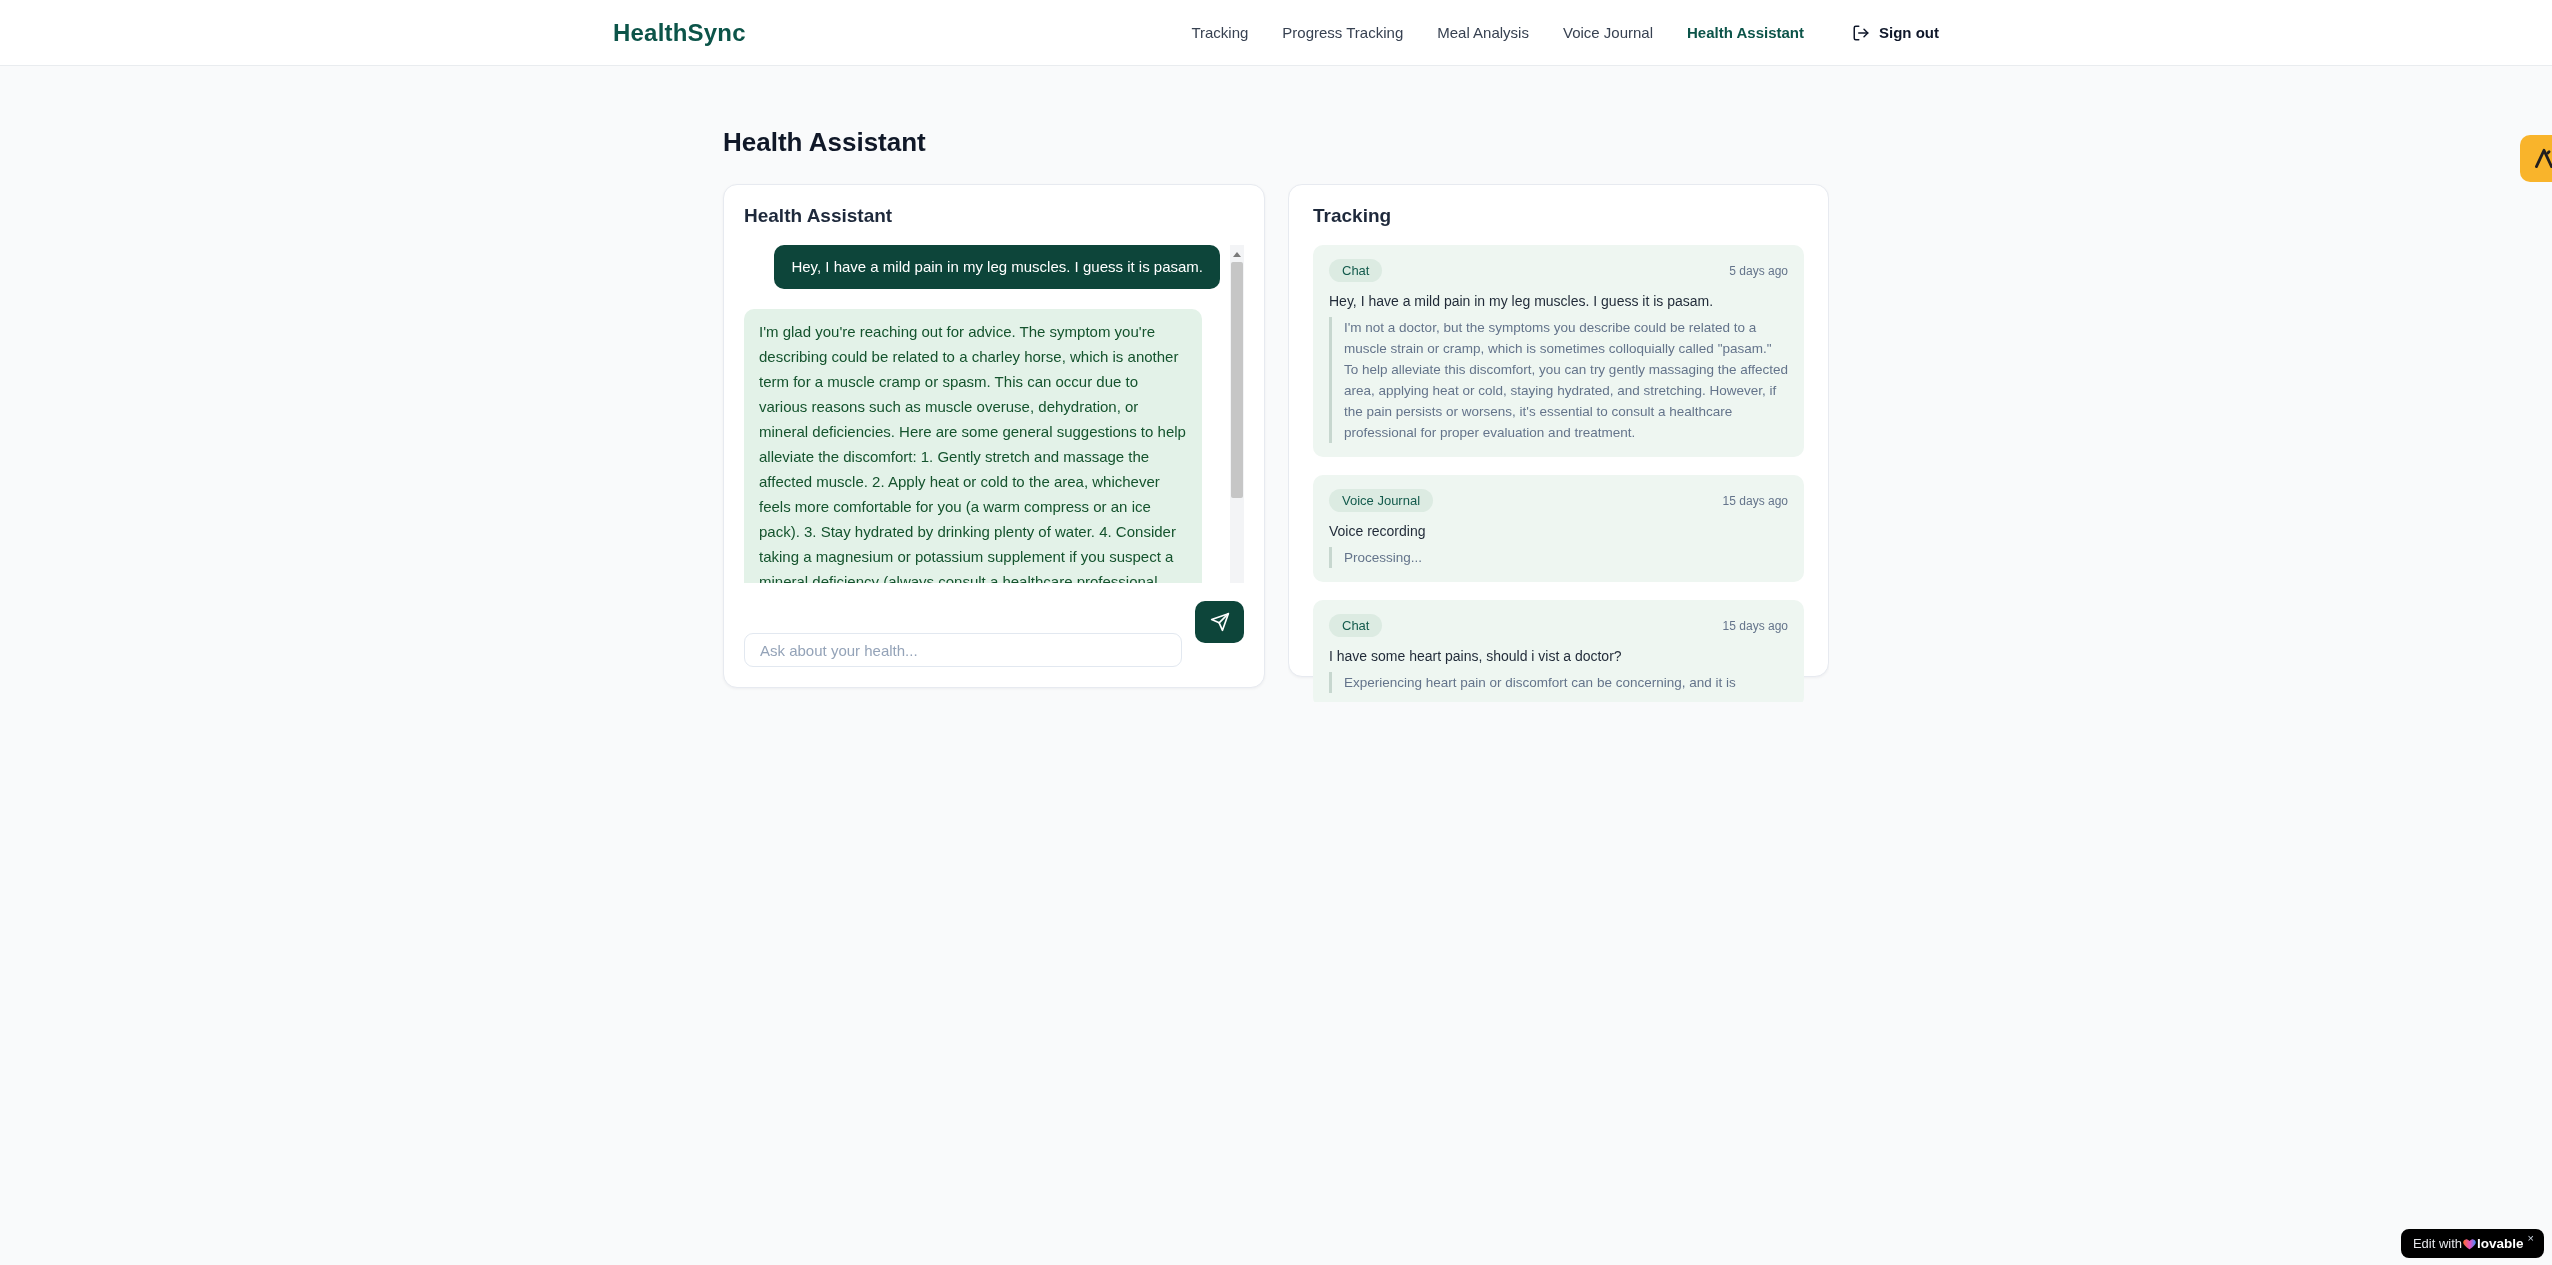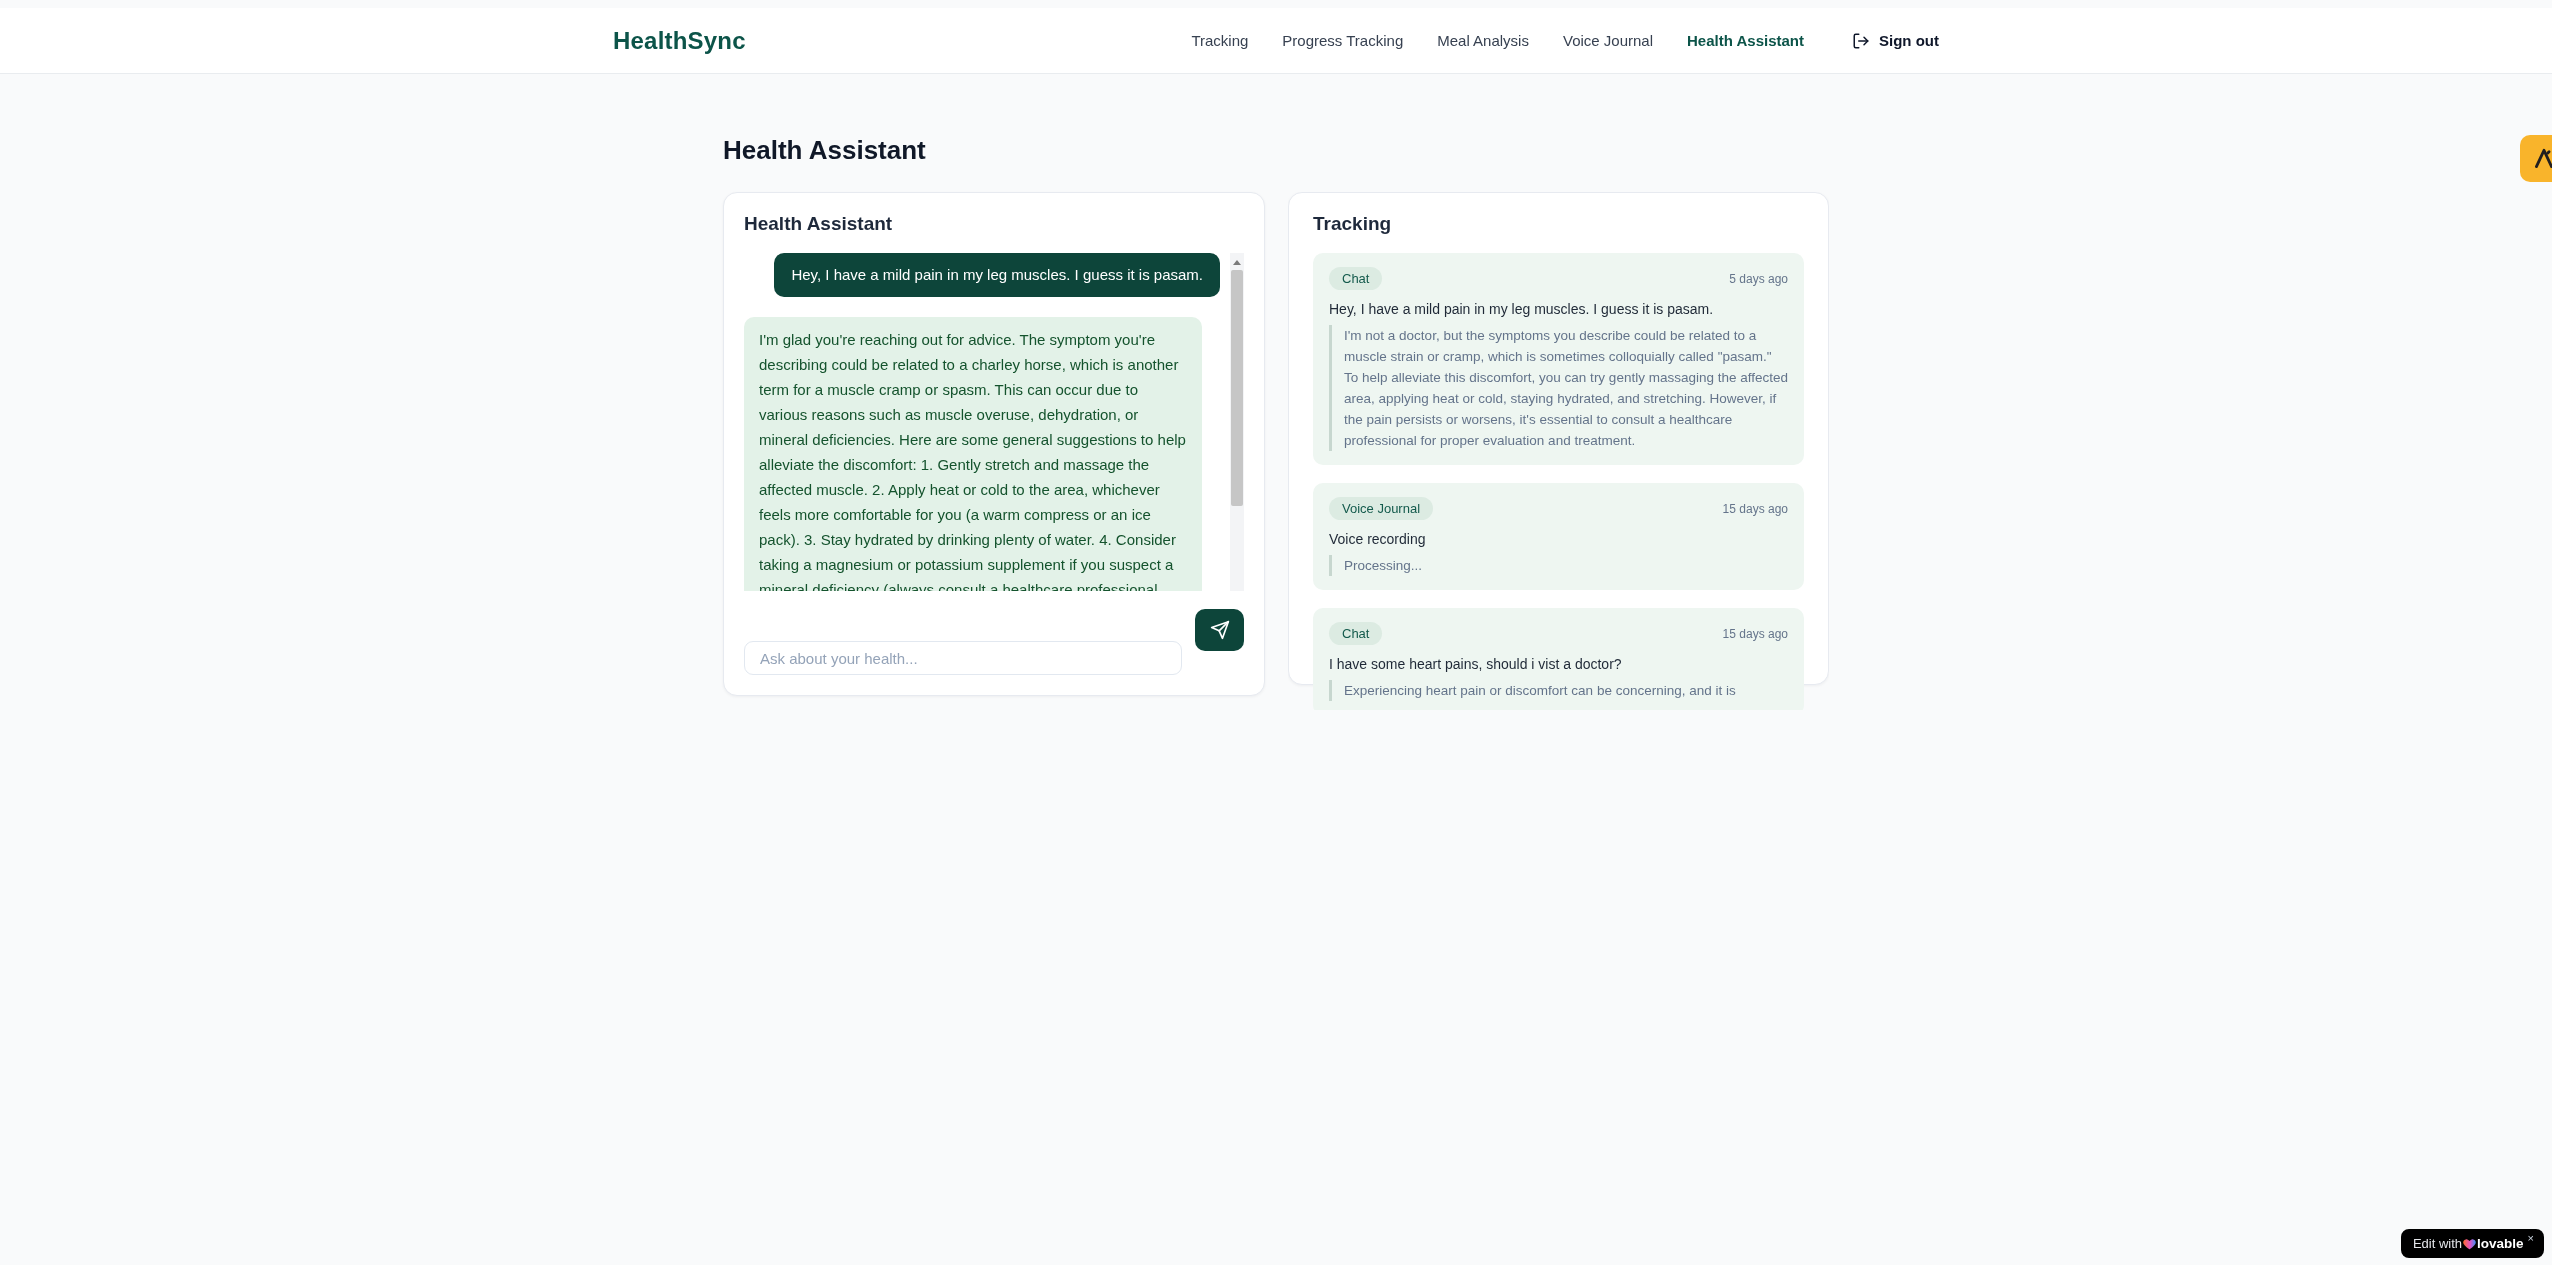--- a/index.html
+++ b/index.html
@@ -5,21 +5,21 @@
   * { margin:0; padding:0; box-sizing:border-box; }
   html,body { width:2552px; height:1265px; overflow:hidden; }
   body {
     font-family:"Liberation Sans", sans-serif;
     background:#f9fafb;
     color:#1f2937;
     position:relative;
   }
   
   .header { height:66px; background:#ffffff; border-bottom:1px solid #e9ecef; }
-  .header-inner { width:1326px; height:100%; margin:8px auto; display:flex; align-items:center; justify-content:space-between; }
+  .header-inner { width:1326px; height:100%; margin:0 auto; display:flex; align-items:center; justify-content:space-between; }
   .logo { font-size:24px; font-weight:700; color:#0c5449; letter-spacing:.2px; cursor:pointer; }
   .nav { display:flex; align-items:center; gap:34px; }
   .nav a { text-decoration:none; font-size:15px; font-weight:500; color:#374151; cursor:pointer; }
   .nav a.active { color:#0c5449; font-weight:600; }
   .signout { display:flex; align-items:center; gap:9px; margin-left:14px; cursor:pointer; }
   .signout svg { width:18px; height:18px; stroke:#0f172a; }
   .signout span { font-size:15px; font-weight:700; color:#0f172a; }
   
   .main { width:1106px; margin:0 auto; padding-top:61px; }
   .page-title { font-size:26px; font-weight:700; color:#101828; margin-bottom:26px; }

